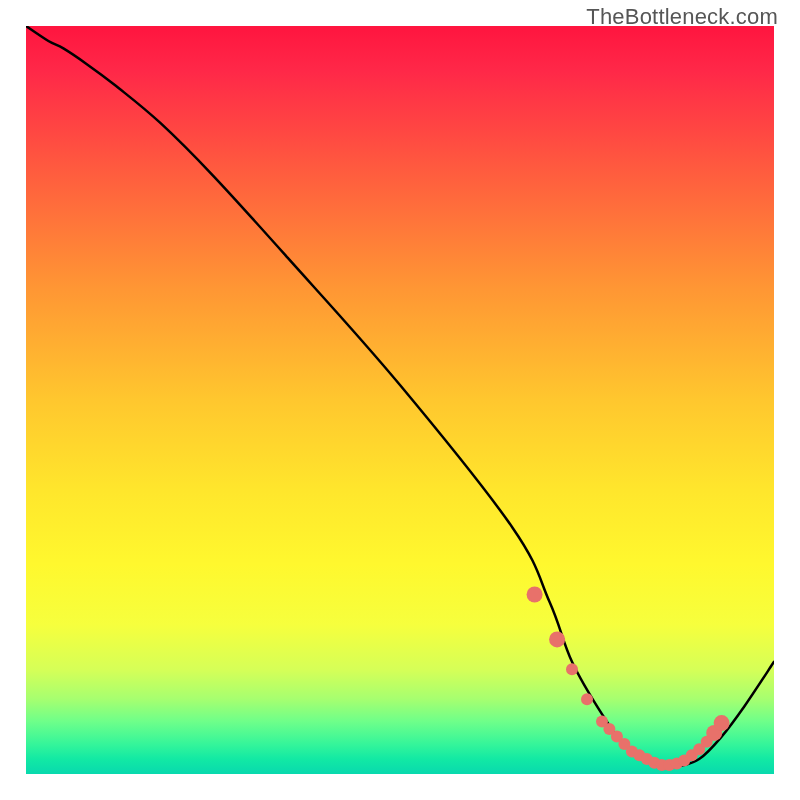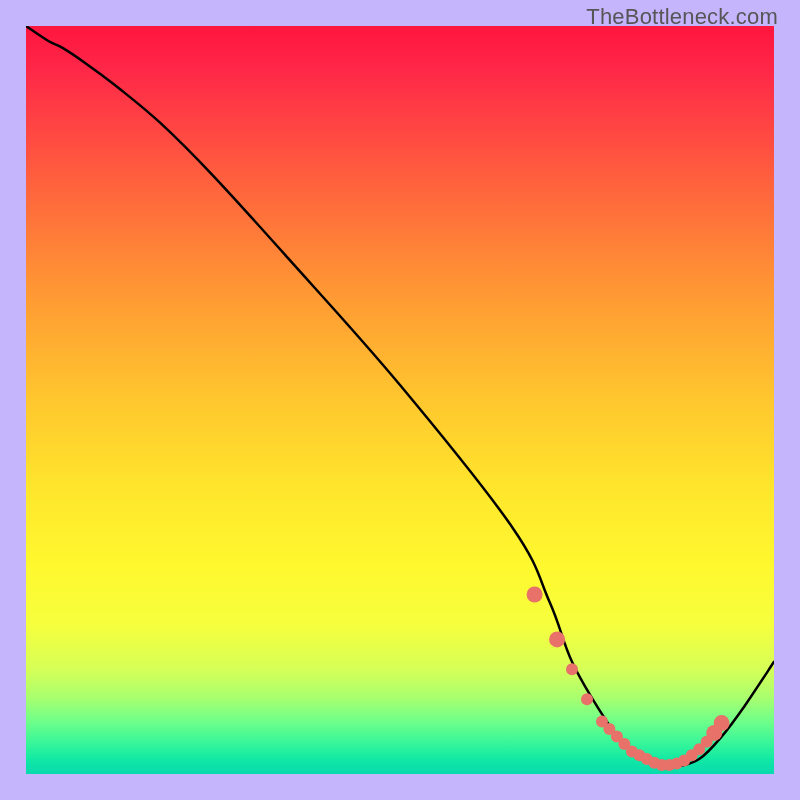--- a/index.html
+++ b/index.html
@@ -7,21 +7,21 @@
     padding: 0;
     width: 800px;
     height: 800px;
     background: #000;
     overflow: hidden;
   }
   .wrap {
     position: relative;
     width: 800px;
     height: 800px;
-    background: #c4b5fd;
+    background: #ffffff;
   }
   .plot {
     position: absolute;
     left: 26px;
     top: 26px;
     width: 748px;
     height: 748px;
     
     background: linear-gradient(
       to bottom,

